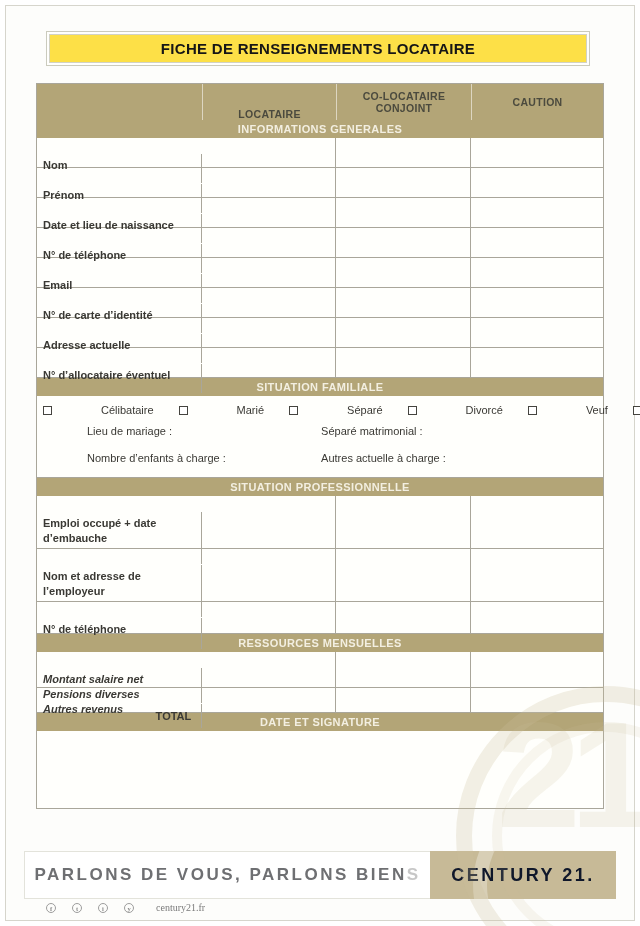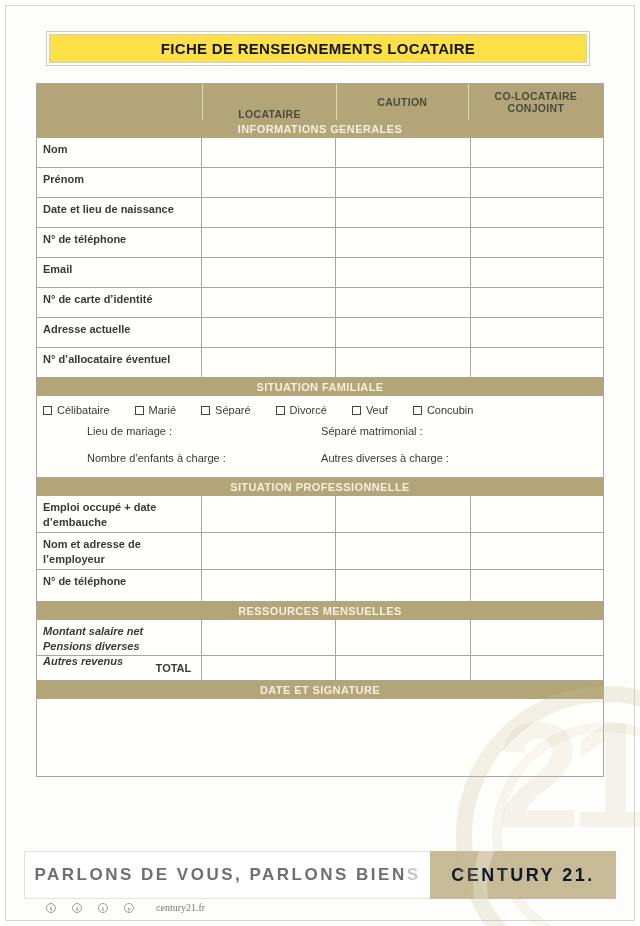--- a/index.html
+++ b/index.html
@@ -19,32 +19,32 @@
   .thead { display:flex; height:36px; background:#b3a577; }
   .th { display:flex; flex-direction:column; align-items:center; justify-content:center;
     font-size:10.5px; font-weight:bold; color:#4b4a3e; letter-spacing:.3px; line-height:12px; }
   .th + .th { border-left:1px solid rgba(255,255,255,.55); }
   .c1 { width:29.2%; } .c2 { width:23.6%;justify-content:flex-end; } .c3 { width:23.9%; } .c4 { width:23.3%; }
 
   .bar { height:18px; background:#b3a577; color:#f3efe1; font-size:11px; font-weight:bold;
     text-align:center; line-height:18px; letter-spacing:.4px; }
 
   .row { display:flex; border-bottom:1px solid #a9a69a; background:#fffffc; }
-  .row.h30 { height:30px; } .row.h39 { height:37px; } .row.h32 { height:32px; }
+  .row.h30 { height:30px; } .row.h39 { height:53px; } .row.h32 { height:32px; }
   .row.h52 { height:36px;font-style:italic; } .row.h25 { height:25px; }
   .cell { height:100%; }
   .cell.mid { border-right:1px solid #a9a69a; }
   .label { padding:4px 6px 0 6px; font-size:11px; font-weight:bold; color:#3a3934; line-height:15px;
-    border-right:1px solid #a9a69a; }
+    border-right:1px solid #a9a69a;margin-top:16px; }
   .label.total { display:flex; align-items:flex-start; justify-content:flex-end; padding-right:10px; padding-top:5px; }
 
   
   .fam { border-bottom:1px solid #a9a69a; background:#fffffc; height:82px; font-size:11px; color:#3a3934; position:relative; }
   .fam-cbs { display:flex; gap:25px; padding:8px 0 0 6px; }
-  .cb { display:flex; align-items:center; cursor:default; }
+  .cb { display:flex; align-items:center; cursor:default;gap:44px; }
   .cb .box { width:9px; height:9px; border:1px solid #45443f; background:#fff; display:inline-block; margin-right:5px; }
   .fam-line { position:relative; height:27px;margin-left:44px; }
   .fam-left { position:absolute; left:6px; top:9px; }
   .fam-right { position:absolute; left:46%; top:9px; }
 
   .signature-area { height:77px; background:#fffffc; }
 
   
   .wm { position:absolute; z-index:3; pointer-events:none; }
   .wm-ring { left:456px; top:686px; width:300px; height:300px; border-radius:50%;
@@ -80,27 +80,27 @@
   <h1>FICHE DE RENSEIGNEMENTS LOCATAIRE</h1>
 </div>
 
 <div class="table">
 
   <div class="thead">
     <div class="th c1"></div>
     <div class="th c2">
       <span>LOCATAIRE</span>
     </div>
-    <div class="th c4">
-      <span>CAUTION</span>
-    </div>
     <div class="th c3">
       <span>CO-LOCATAIRE</span>
       <span>CONJOINT</span>
     </div>
+    <div class="th c4">
+      <span>CAUTION</span>
+    </div>
   </div>
 
   <div class="bar">INFORMATIONS GENERALES</div>
 
   <div class="row h30">
     <div class="cell label c1">Nom</div>
     <div class="cell mid c2"></div>
     <div class="cell mid c3"></div>
     <div class="cell c4"></div>
   </div>
@@ -175,21 +175,21 @@
         <span class="box"></span>
         <span>Concubin</span>
       </span>
     </div>
     <div class="fam-line">
       <span class="fam-left">Lieu de mariage :</span>
       <span class="fam-right">Séparé matrimonial :</span>
     </div>
     <div class="fam-line">
       <span class="fam-left">Nombre d’enfants à charge :</span>
-      <span class="fam-right">Autres diverses à charge :</span>
+      <span class="fam-right">Autres actuelle à charge :</span>
     </div>
   </div>
 
   <div class="bar">SITUATION PROFESSIONNELLE</div>
 
   <div class="row h39">
     <div class="cell label c1">Emploi occupé + date d’embauche</div>
     <div class="cell mid c2"></div>
     <div class="cell mid c3"></div>
     <div class="cell c4"></div>

